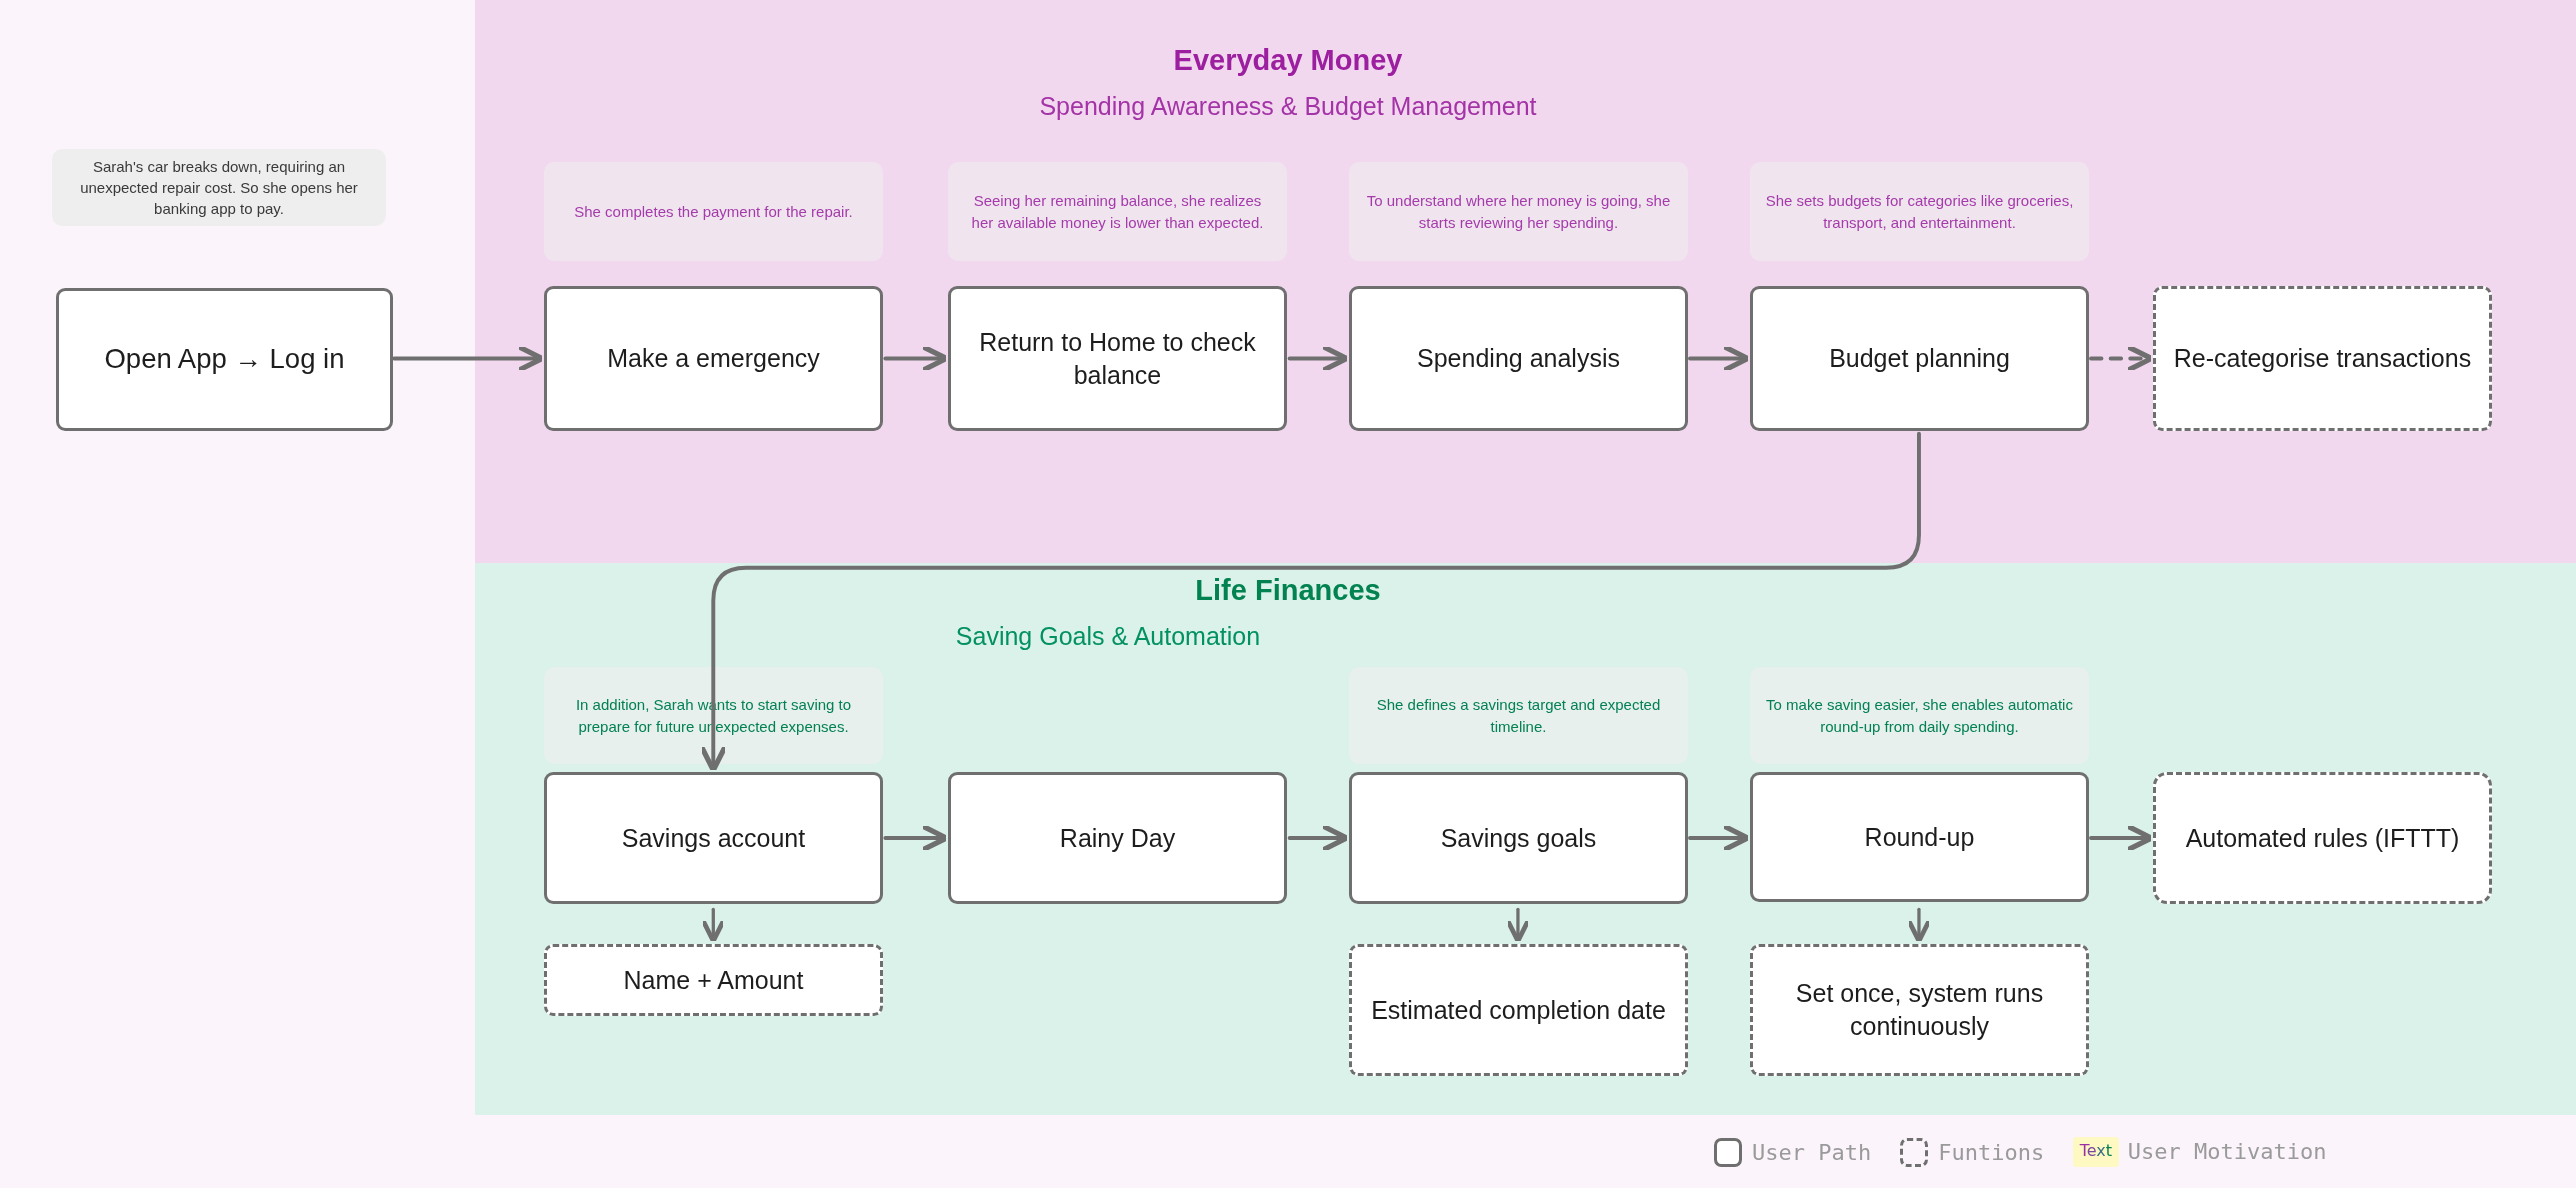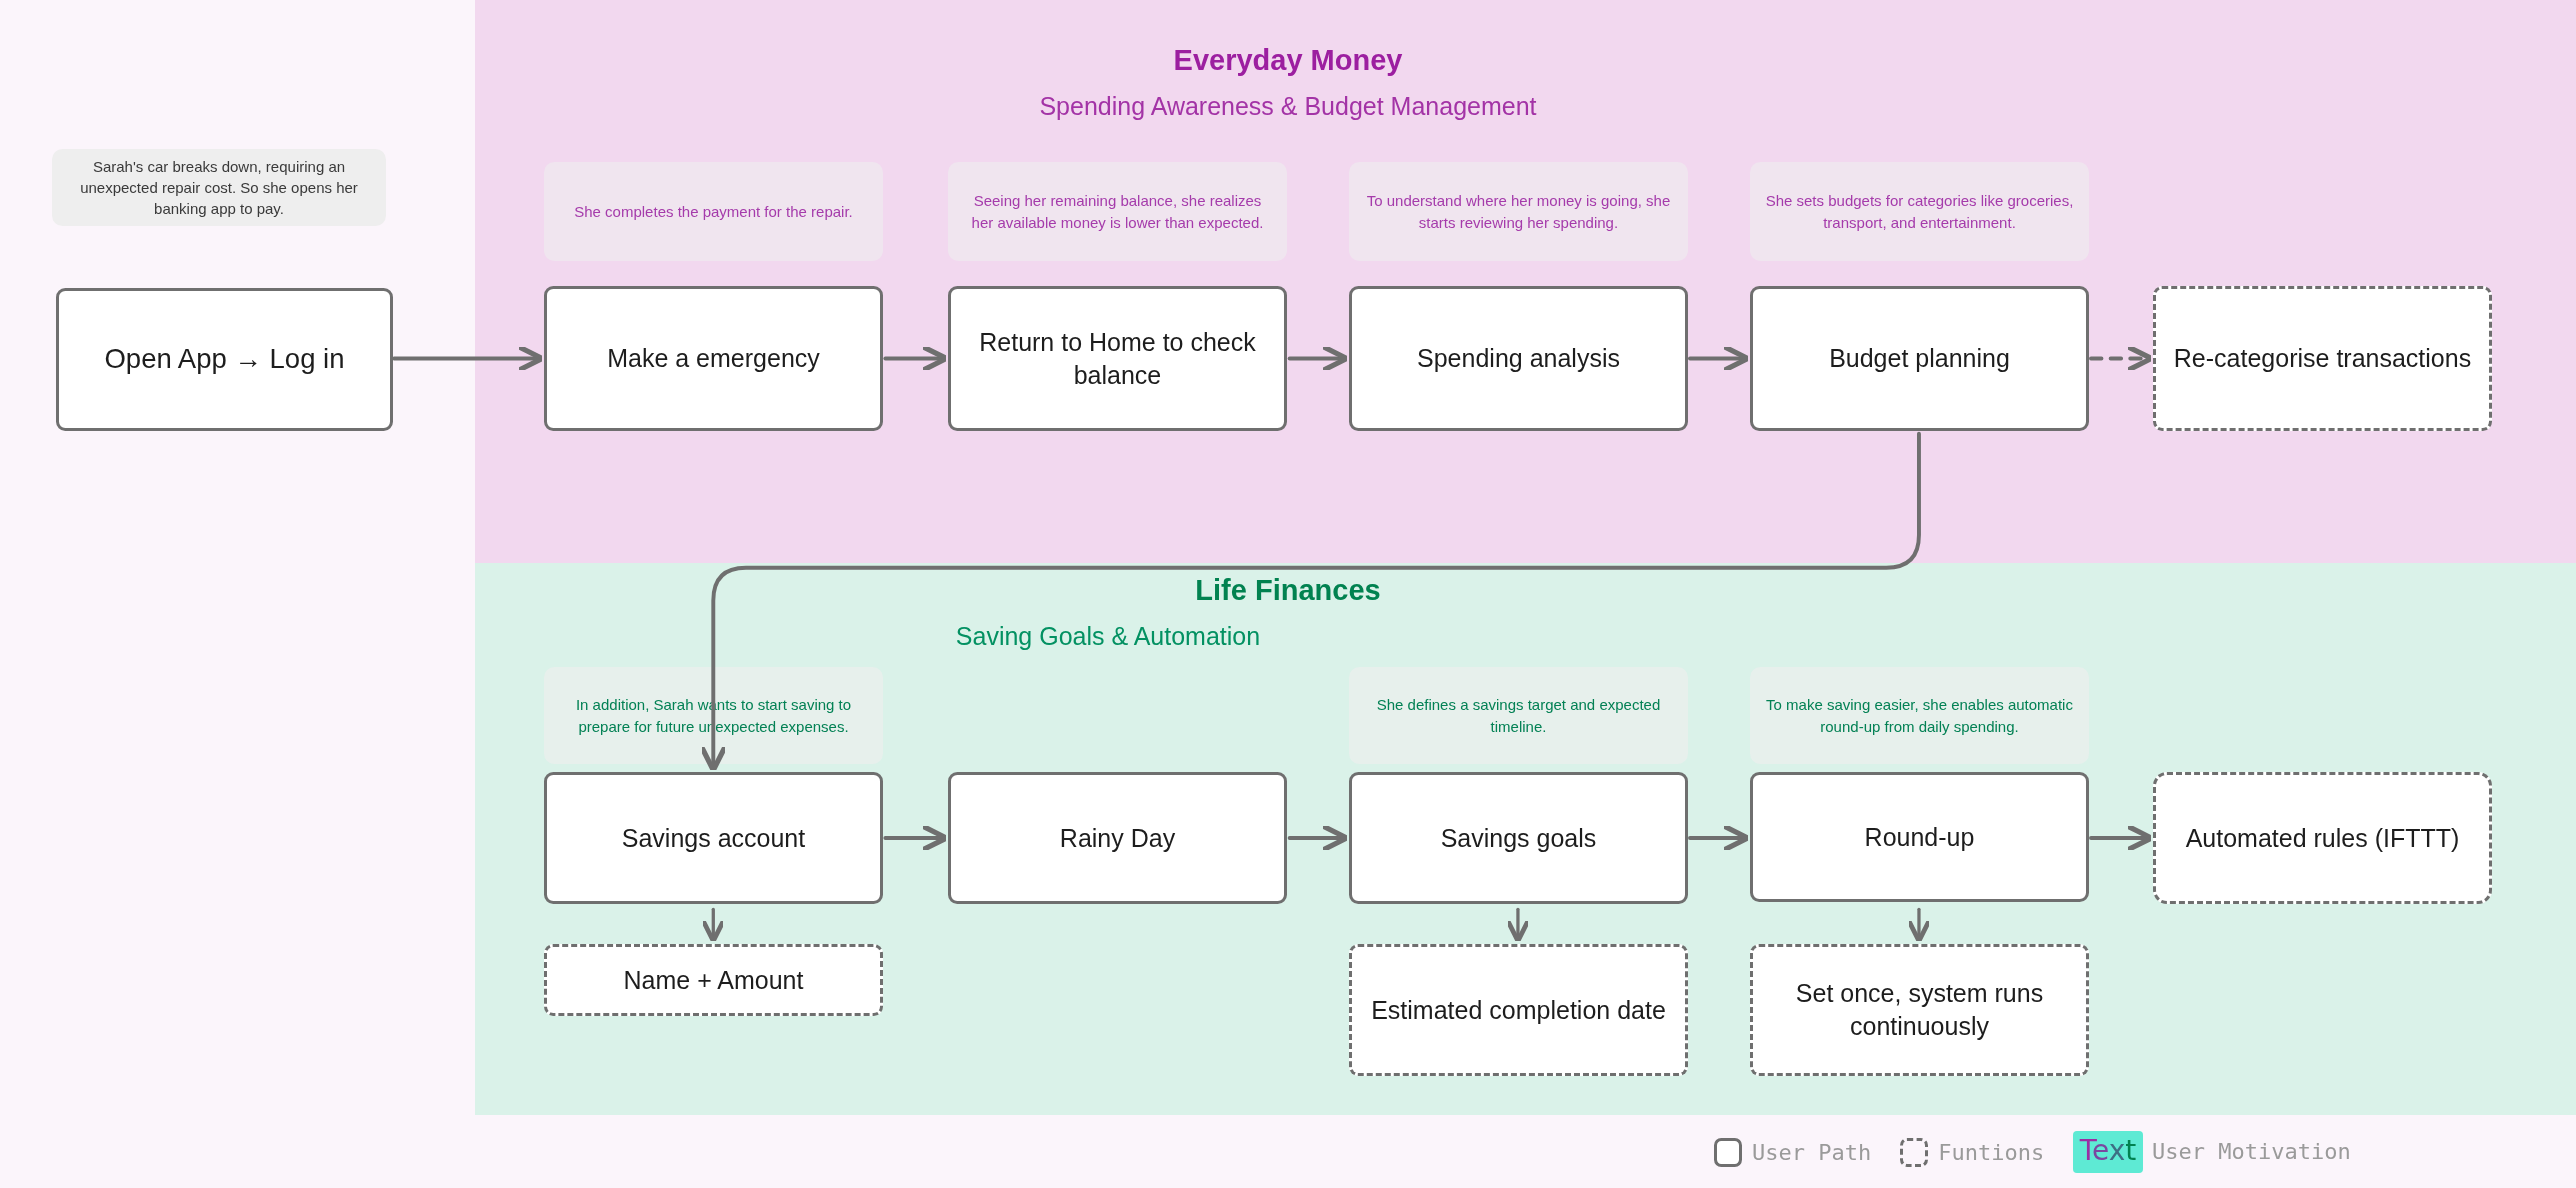--- a/index.html
+++ b/index.html
@@ -102,26 +102,26 @@
   }
   .legend-swatch-dashed {
     width: 27.5px; height: 29px;
     border: 3.9px dashed #6f6f6f;
     border-radius: 7.2px;
     background: transparent;
     margin-right: 10.5px;
   }
   .legend-item { display: flex; align-items: center; margin-right: 29px; }
   .legend-text-badge {
-    background: #5eead4;
+    background: #fef9c3;
     border-radius: 3.9px;
     padding: 5.2px 6.5px 7.9px 6.5px;
     margin-right: 9.2px;
     font-family: "DejaVu Sans", sans-serif;
-    font-size: 28px;
+    font-size: 16px;
     line-height: 1;
   }
   .tx1 { color: #9b2fa4; }
   .tx2 { color: #7a47a0; }
   .tx3 { color: #3d6f84; }
   .tx4 { color: #018250; }
 </style>
 </head>
 <body>
 

